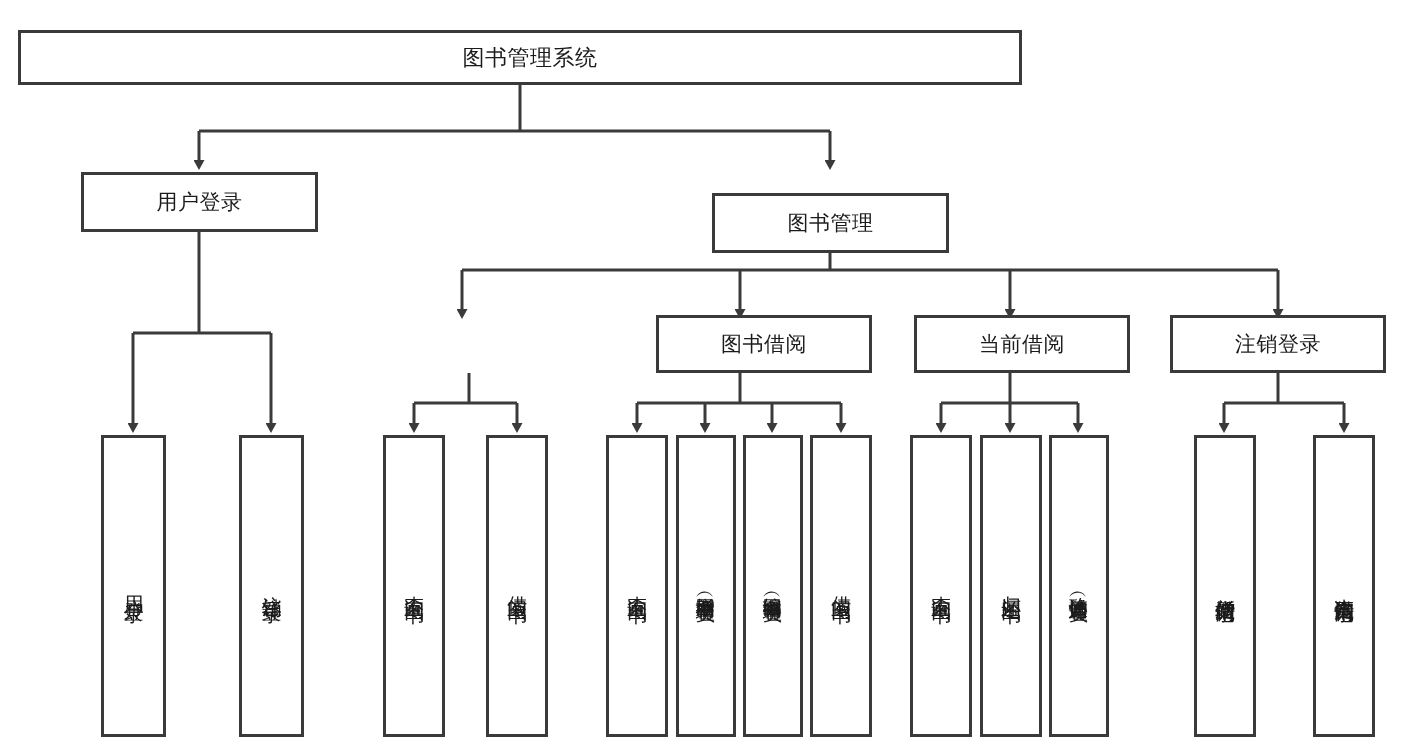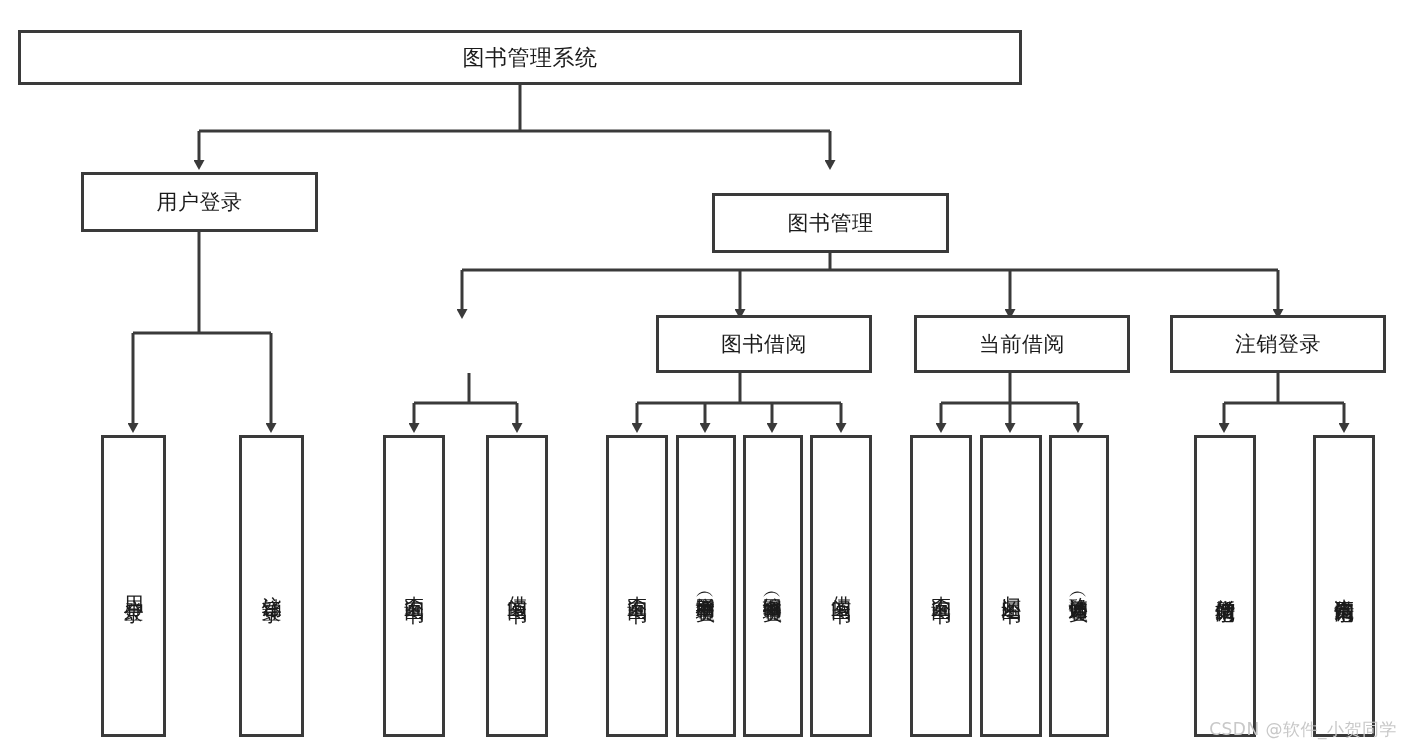--- a/index.html
+++ b/index.html
@@ -178,15 +178,14 @@
     <span class="label">确认归还（管理员）</span>
   </div>
 
   <div class="node vert" style="left:1194px; top:435px; width:62px; height:302px; letter-spacing:1px;">
     <span class="label">新增借阅记录</span>
   </div>
   <div class="node vert" style="left:1313px; top:435px; width:62px; height:302px; letter-spacing:1px;">
     <span class="label">查询借阅记录</span>
   </div>
 
-  <div class="watermark">CSDN @软件_小贺同学</div>
 
 </div>
 
 </body></html>

